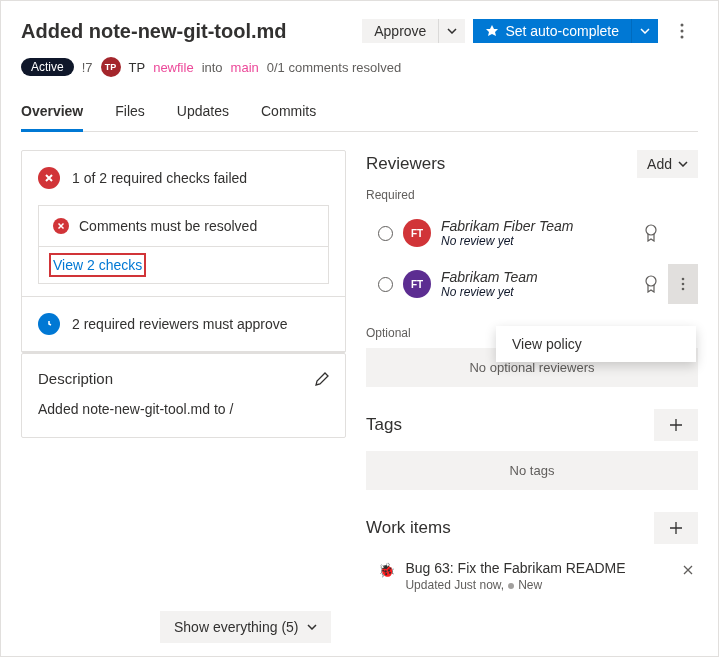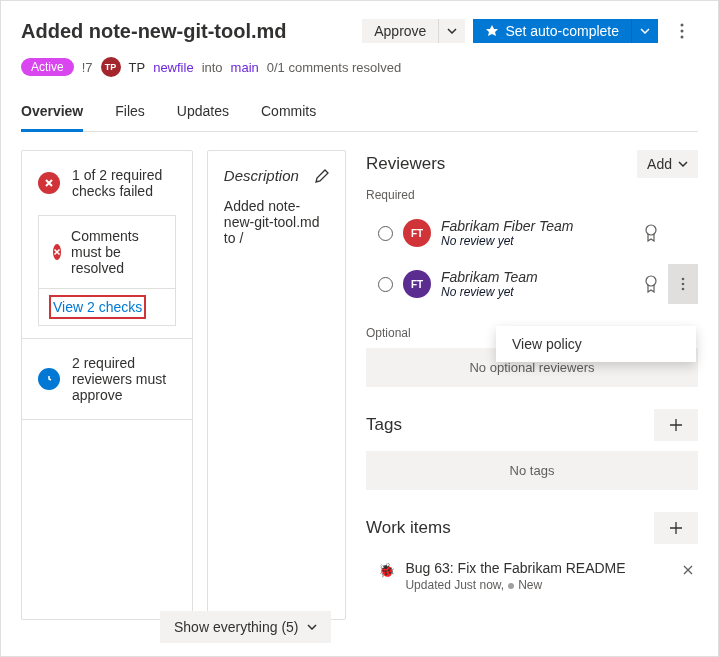--- a/index.html
+++ b/index.html
@@ -6,43 +6,43 @@
 body { font-family: "Segoe UI", -apple-system, sans-serif; font-size: 14px; color: #323130; background: #fff; width: 719px; height: 657px; border: 1px solid #e1dfdd; overflow: hidden; }
 .header { padding: 14px 20px 0 20px; }
 .title-row { display: flex; align-items: center; gap: 8px; }
 .title { font-size: 20px; font-weight: 600; flex: 1; }
 .btn { display: inline-flex; align-items: center; gap: 6px; padding: 6px 12px; font-size: 14px; border: none; cursor: pointer; background: #f3f2f1; color: #323130; height: 24px; }
 .btn-split { display: inline-flex; }
 .btn-split .chev { padding: 6px 8px; border-left: 1px solid rgba(0,0,0,0.1); }
 .btn-primary { background: #0078d4; color: #fff; }
 .btn-icon { width: 32px; height: 32px; display: inline-flex; align-items: center; justify-content: center; background: transparent; border: none; cursor: pointer; }
 .meta-row { display: flex; align-items: center; gap: 8px; margin-top: 10px; font-size: 13px; }
-.badge { background: #d946ef; color: #fff; border-radius: 10px; padding: 2px 10px; font-size: 12px; }
+.badge { background: #0f172a; color: #fff; border-radius: 10px; padding: 2px 10px; font-size: 12px; }
 .avatar { width: 20px; height: 20px; border-radius: 50%; background: #a4262c; color: #fff; display: inline-flex; align-items: center; justify-content: center; font-size: 9px; font-weight: 600; }
-.link { color: #6d28d9; }
+.link { color: #ec4899; }
 .muted { color: #605e5c; }
 .tabs { display: flex; gap: 32px; margin: 18px 20px 0 20px; border-bottom: 1px solid #e1dfdd; }
 .tab { padding: 8px 0 10px 0; cursor: pointer; font-size: 14px; color: #323130; }
 .tab.active { font-weight: 600; border-bottom: 3px solid #0078d4; margin-bottom: -1px; }
 .body { display: flex; gap: 20px; padding: 18px 20px 20px 20px; }
-.left { flex: 0 0 325px; display: flex; gap: 14px; }
+.left { flex: 0 0 325px; display: flex; flex-direction: column; }
 .right { flex: 1; position: relative; }
 .card { border: 1px solid #e1dfdd; background: #fff; border-radius: 2px; }
 .check-row { display: flex; align-items: center; gap: 12px; padding: 16px; }
 .circle-icon { width: 22px; height: 22px; border-radius: 50%; display: inline-flex; align-items: center; justify-content: center; color: #fff; flex-shrink: 0; }
 .circle-red { background: #d13438; }
 .circle-blue { background: #0078d4; }
 .circle-green { background: #107c10; }
 .sub-card { margin: 0 16px 12px 16px; border: 1px solid #e1dfdd; }
 .sub-row { display: flex; align-items: center; gap: 10px; padding: 12px 14px; }
 .view-link { padding: 10px 14px; border-top: 1px solid #e1dfdd; }
 .view-link a { color: #0078d4; text-decoration: none; }
 .highlight-box { border: 2px solid #d13438; display: inline-block; padding: 2px 2px; margin: -4px -4px; }
 .divider { border-top: 1px solid #e1dfdd; }
-.desc-head { display: flex; justify-content: space-between; align-items: center; padding: 16px 16px 8px 16px; font-style: italic; }
+.desc-head { display: flex; justify-content: space-between; align-items: center; padding: 16px 16px 8px 16px; }
 .desc-body { padding: 6px 16px 20px 16px; }
 .section-head { display: flex; justify-content: space-between; align-items: center; margin-bottom: 10px; }
 .section-title { font-size: 17px; font-weight: 400; }
 .add-btn { background: #f3f2f1; padding: 6px 10px; display: inline-flex; align-items: center; gap: 6px; cursor: pointer; }
 .sub-label { font-size: 12px; color: #605e5c; margin: 8px 0; }
 .reviewer { display: flex; align-items: center; gap: 10px; padding: 8px 0; position: relative; }
 .radio { width: 15px; height: 15px; border: 1.5px solid #605e5c; border-radius: 50%; margin-left: 12px; }
 .rev-avatar { width: 28px; height: 28px; border-radius: 50%; display: flex; align-items: center; justify-content: center; color: #fff; font-size: 10px; font-weight: 600; }
 .rev-info { flex: 1; font-style: italic; }
 .rev-name { font-size: 14px; }

